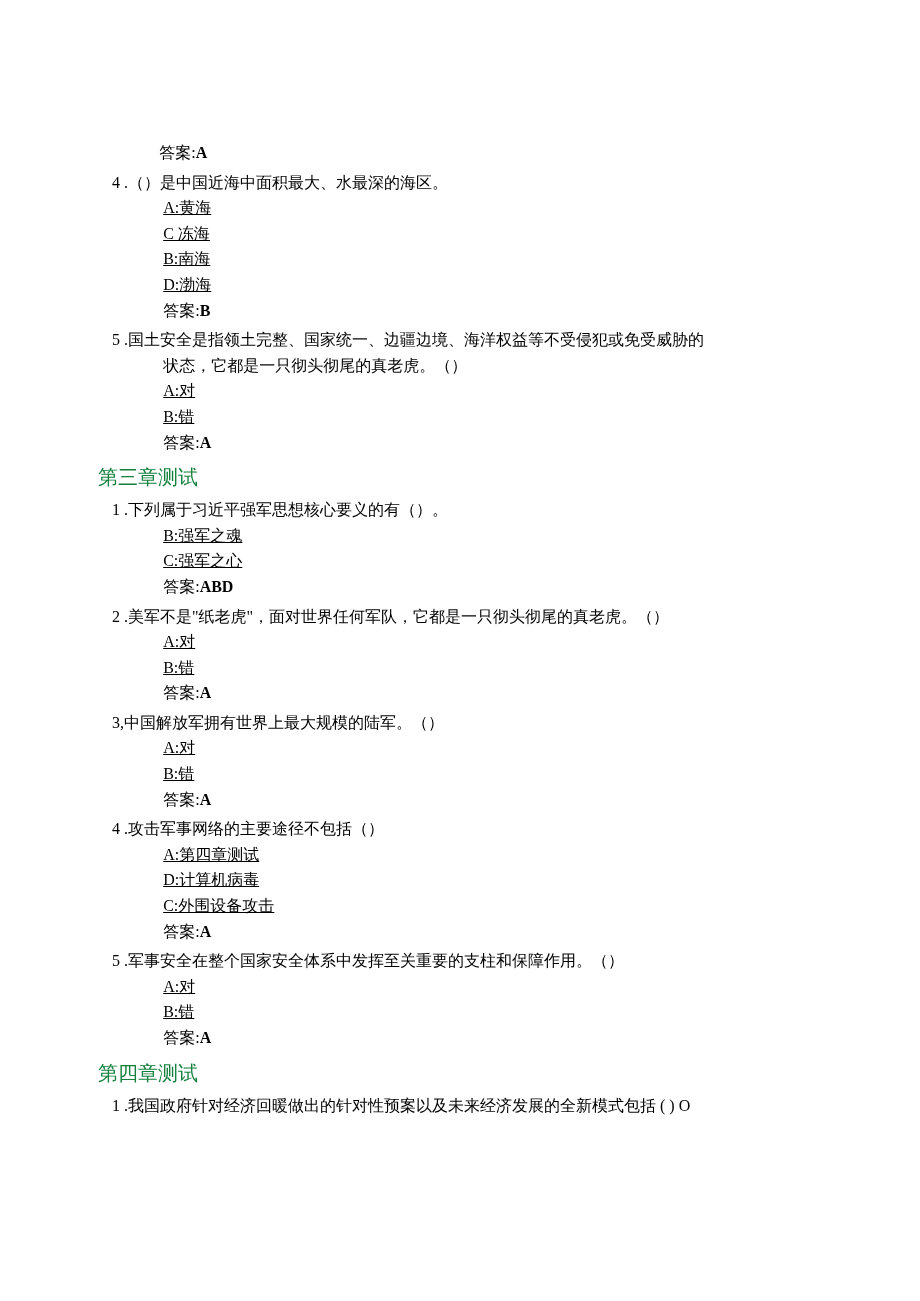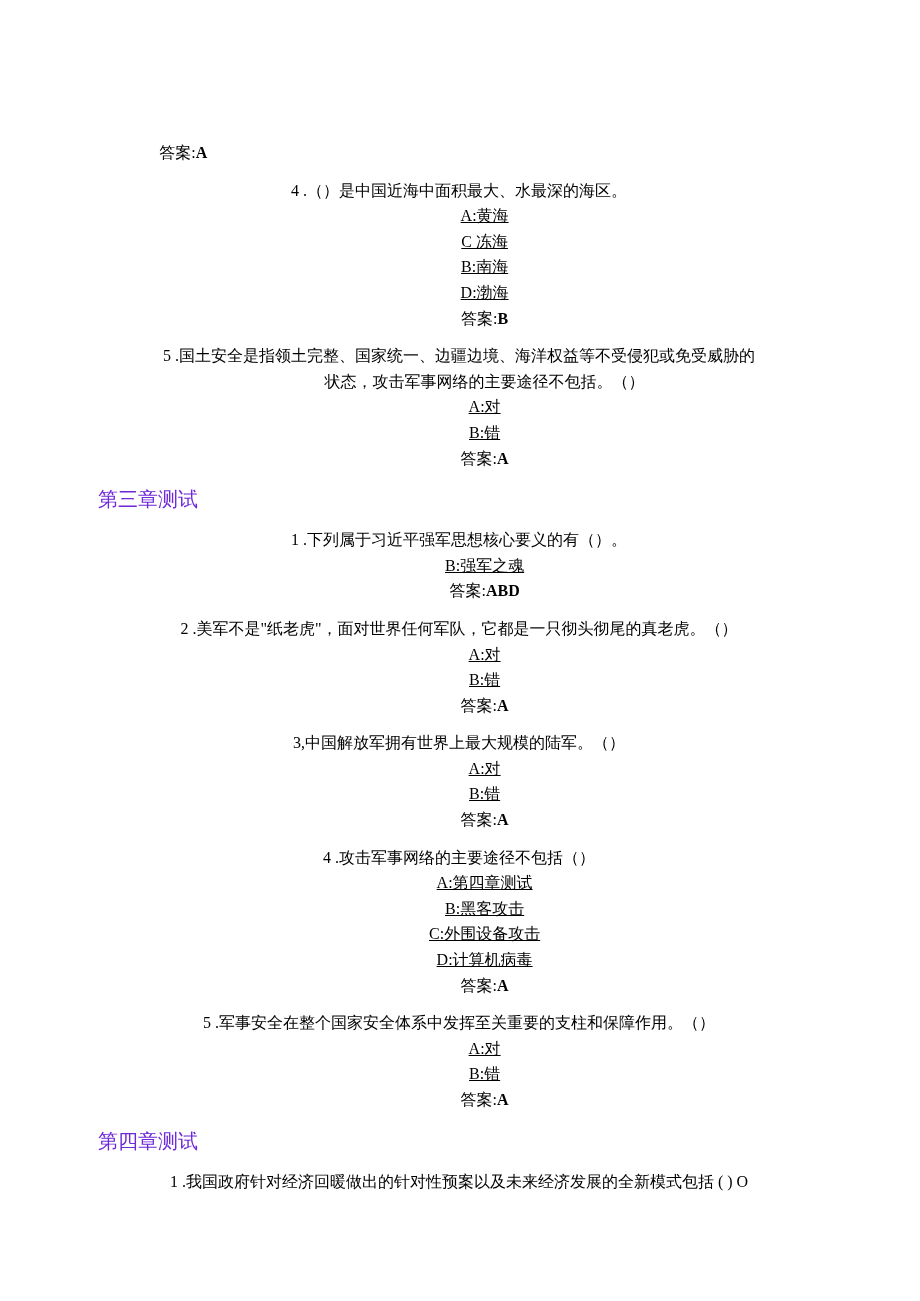--- a/index.html
+++ b/index.html
@@ -8,22 +8,21 @@
     font-family: "SimSun", "宋体", serif;
     font-size: 16px;
     color: #000;
     line-height: 1.6;
     width: 920px;
   }
   .page {
     padding: 140px 110px 100px 108px;
   }
   .q {
-    margin: 12px;
-    text-align: center;
+    margin: 4px;
   }
   .stem {
     padding-left: 0;
     text-indent: -1.6em;
     margin-left: 1.6em;
   }
   .num {
     display: inline;
   }
   .opts {
@@ -32,21 +31,21 @@
   .opt {
     display: block;
     text-decoration: underline;
   }
   .ans {
     padding-left: 3.2em;
   }
   .ans-label { display:inline; }
   .ans-val { font-weight: bold; }
   .section-title {
-    color: #6d28d9;
+    color: #15803d;
     font-size: 20px;
     margin: 6px 0 4px -10px;
   }
   .cont2 {
     padding-left: 3.2em;
   }
 </style>
 </head>
 <body>
 
@@ -62,34 +61,35 @@
       <span class="opt">A:黄海</span>
       <span class="opt">C 冻海</span>
       <span class="opt">B:南海</span>
       <span class="opt">D:渤海</span>
     </div>
     <div class="ans"><span class="ans-label">答案:</span><span class="ans-val">B</span></div>
   </div>
 
   <div class="q">
     <div class="stem"><span class="num">5</span> <span>.国土安全是指领土完整、国家统一、边疆边境、海洋权益等不受侵犯或免受威胁的</span></div>
-    <div class="cont2">状态，攻击军事网络的主要途径不包括。（）</div>
+    <div class="cont2">状态，它都是一只彻头彻尾的真老虎。（）</div>
     <div class="opts">
       <span class="opt">A:对</span>
       <span class="opt">B:错</span>
     </div>
     <div class="ans"><span class="ans-label">答案:</span><span class="ans-val">A</span></div>
   </div>
 
   <div class="section-title">第三章测试</div>
 
   <div class="q">
     <div class="stem"><span class="num">1</span> <span>.下列属于习近平强军思想核心要义的有（）。</span></div>
     <div class="opts">
       <span class="opt">B:强军之魂</span>
+      <span class="opt">C:强军之心</span>
     </div>
     <div class="ans"><span class="ans-label">答案:</span><span class="ans-val">ABD</span></div>
   </div>
 
   <div class="q">
     <div class="stem"><span class="num">2</span> <span>.美军不是"纸老虎"，面对世界任何军队，它都是一只彻头彻尾的真老虎。（）</span></div>
     <div class="opts">
       <span class="opt">A:对</span>
       <span class="opt">B:错</span>
     </div>
@@ -102,23 +102,22 @@
       <span class="opt">A:对</span>
       <span class="opt">B:错</span>
     </div>
     <div class="ans"><span class="ans-label">答案:</span><span class="ans-val">A</span></div>
   </div>
 
   <div class="q">
     <div class="stem"><span class="num">4</span> <span>.攻击军事网络的主要途径不包括（）</span></div>
     <div class="opts">
       <span class="opt">A:第四章测试</span>
-      <span class="opt">B:黑客攻击</span>
+      <span class="opt">D:计算机病毒</span>
       <span class="opt">C:外围设备攻击</span>
-      <span class="opt">D:计算机病毒</span>
     </div>
     <div class="ans"><span class="ans-label">答案:</span><span class="ans-val">A</span></div>
   </div>
 
   <div class="q">
     <div class="stem"><span class="num">5</span> <span>.军事安全在整个国家安全体系中发挥至关重要的支柱和保障作用。（）</span></div>
     <div class="opts">
       <span class="opt">A:对</span>
       <span class="opt">B:错</span>
     </div>

